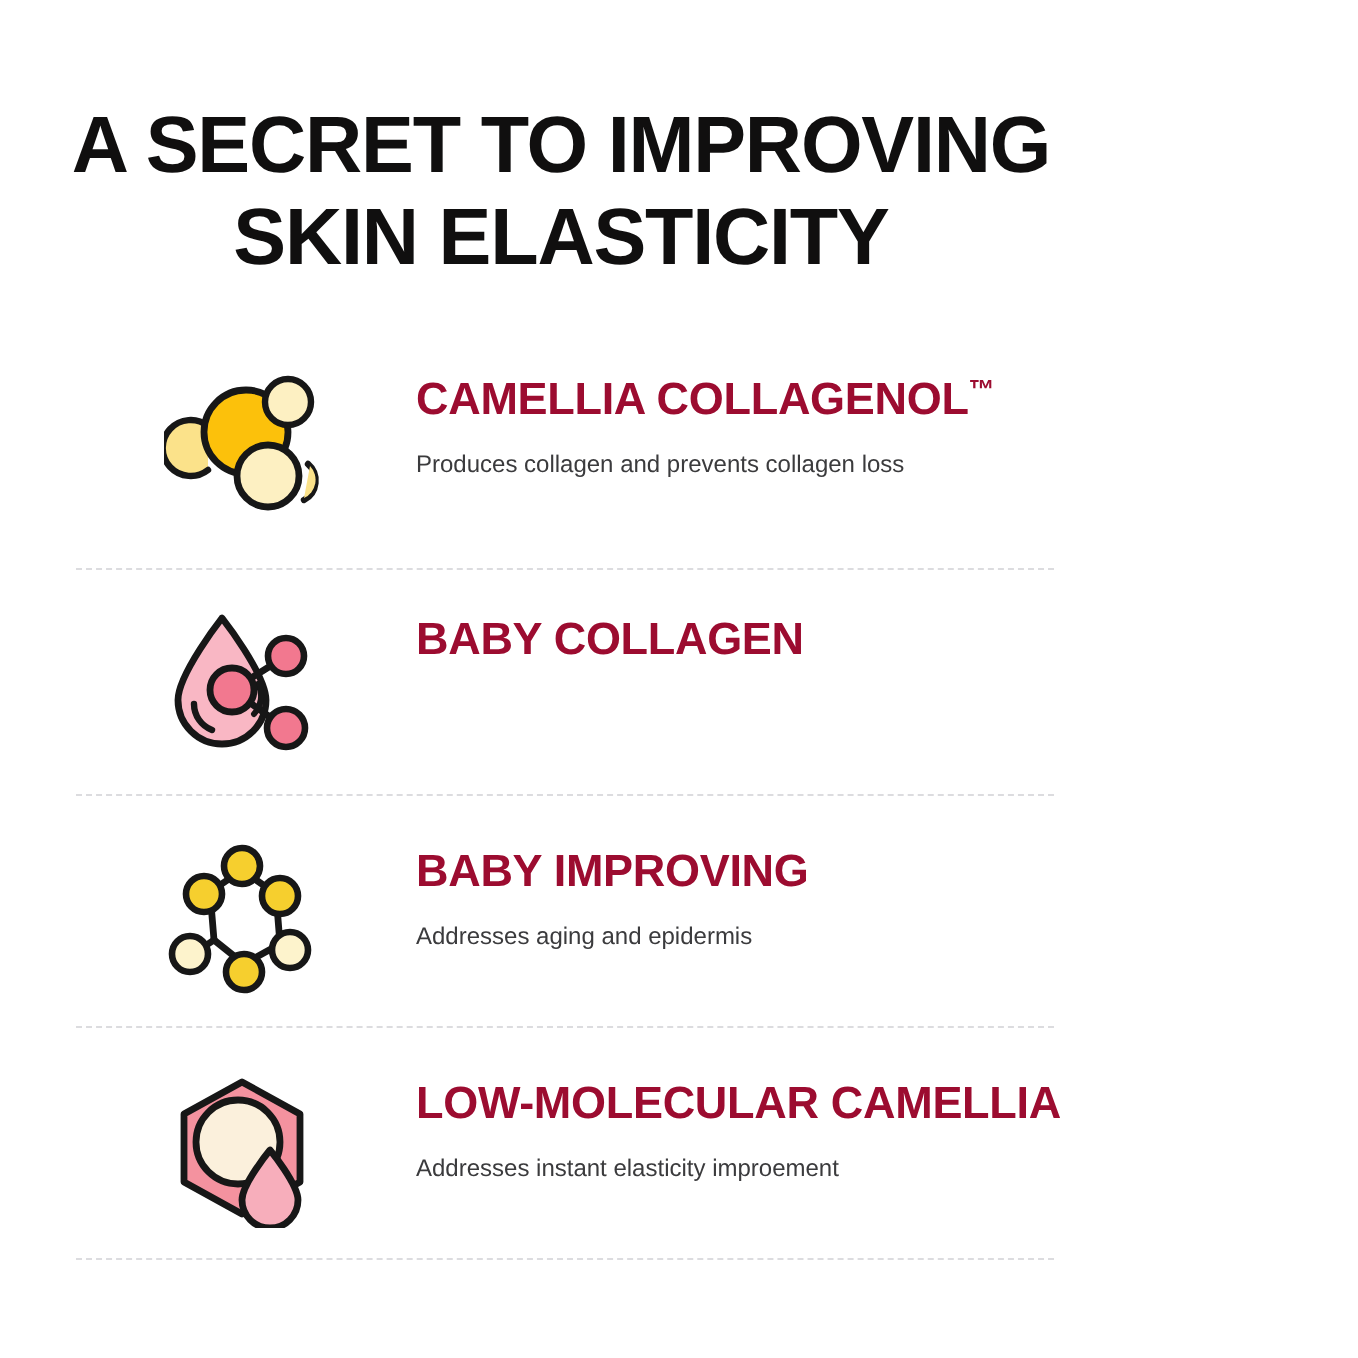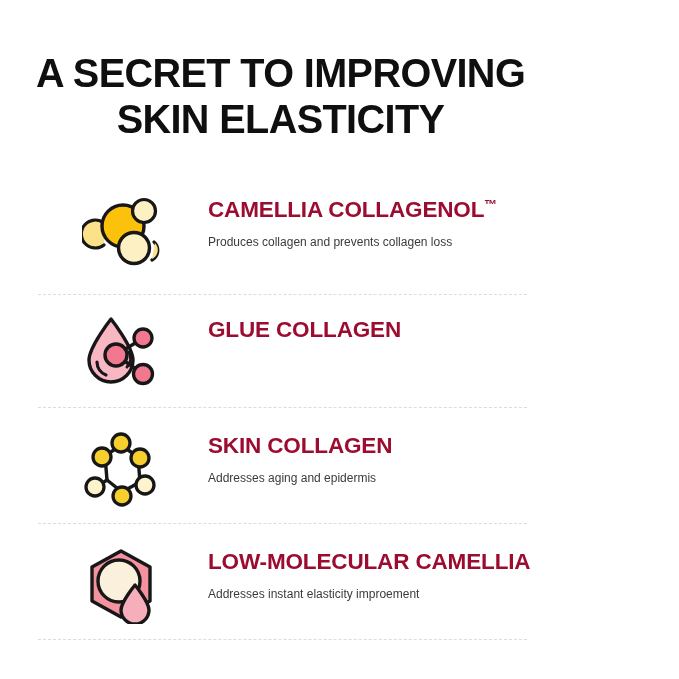--- a/index.html
+++ b/index.html
@@ -39,21 +39,21 @@
     white-space: nowrap;
     transform: scaleX(0.99);
   }
 
   
   .feature-list {
     margin: 0;
     padding: 0;
     list-style: none;
     position: absolute;
-    top: 172px;
+    top: 162px;
     left: 38px;
     right: 34px;
   }
   .feature-row {
     display: flex;
     align-items: flex-start;
     border-bottom: 1px dashed #dcdcdf;
     box-sizing: border-box;
   }
   .feature-row.r1 { height: 123px; padding-top: 18px; }
@@ -137,21 +137,21 @@
           <path d="M14 48 a14 14 0 0 0 9 13" fill="none" stroke="#171717" stroke-width="3.2" stroke-linecap="round"></path>
           <path d="M33 41 L57 26" stroke="#171717" stroke-width="3.4" stroke-linecap="round"></path>
           <path d="M33 41 L57 58" stroke="#171717" stroke-width="3.4" stroke-linecap="round"></path>
           <path d="M46 38 a13 13 0 0 1 -2 15" fill="none" stroke="#171717" stroke-width="3" stroke-linecap="round"></path>
           <circle cx="33" cy="41" r="11" fill="#f2788f" stroke="#171717" stroke-width="3.4"></circle>
           <circle cx="60" cy="24" r="9" fill="#f2788f" stroke="#171717" stroke-width="3.3"></circle>
           <circle cx="60" cy="60" r="9.5" fill="#f2788f" stroke="#171717" stroke-width="3.3"></circle>
         </svg>
       </div>
       <div class="text-cell">
-        <h3 class="feature-title"><span>GLUE COLLAGEN</span><span class="tm"></span></h3>
+        <h3 class="feature-title"><span>BABY COLLAGEN</span><span class="tm"></span></h3>
       </div>
     </li>
 
     <li class="feature-row r3">
       <div class="icon-cell">
         <svg width="80" height="78" viewBox="0 0 80 78">
           <g stroke="#171717" stroke-width="3.4" stroke-linecap="round" fill="none">
             <path d="M38 15 L22 26"></path>
             <path d="M38 15 L55 27"></path>
             <path d="M22 26 L24 50"></path>
@@ -162,21 +162,21 @@
           </g>
           <circle cx="38" cy="13" r="9" fill="#f6cf2e" stroke="#171717" stroke-width="3.3"></circle>
           <circle cx="19" cy="27" r="9" fill="#f6cf2e" stroke="#171717" stroke-width="3.3"></circle>
           <circle cx="57" cy="28" r="9" fill="#f6cf2e" stroke="#171717" stroke-width="3.3"></circle>
           <circle cx="12" cy="57" r="9" fill="#fdf3cc" stroke="#171717" stroke-width="3.3"></circle>
           <circle cx="62" cy="55" r="9" fill="#fdf3cc" stroke="#171717" stroke-width="3.3"></circle>
           <circle cx="39" cy="66" r="9" fill="#f6cf2e" stroke="#171717" stroke-width="3.3"></circle>
         </svg>
       </div>
       <div class="text-cell">
-        <h3 class="feature-title"><span>SKIN COLLAGEN</span><span class="tm"></span></h3>
+        <h3 class="feature-title"><span>BABY IMPROVING</span><span class="tm"></span></h3>
         <p class="feature-desc wide">Addresses aging and epidermis</p>
       </div>
     </li>
 
     <li class="feature-row r4">
       <div class="icon-cell">
         <svg width="80" height="78" viewBox="0 0 80 78">
           <path d="M38 5 L67 21 L67 55 L38 71 L9 55 L9 21 Z" fill="#f4929f" stroke="#171717" stroke-width="3.4" stroke-linejoin="round"></path>
           <circle cx="36" cy="35" r="21" fill="#fbf0dc" stroke="#171717" stroke-width="3.4"></circle>
           <path d="M52 39 C52 39 38 56 38 64 a14 14 0 0 0 28 0 C66 56 52 39 52 39 Z" fill="#f7aebb" stroke="#171717" stroke-width="3.4" stroke-linejoin="round"></path>

